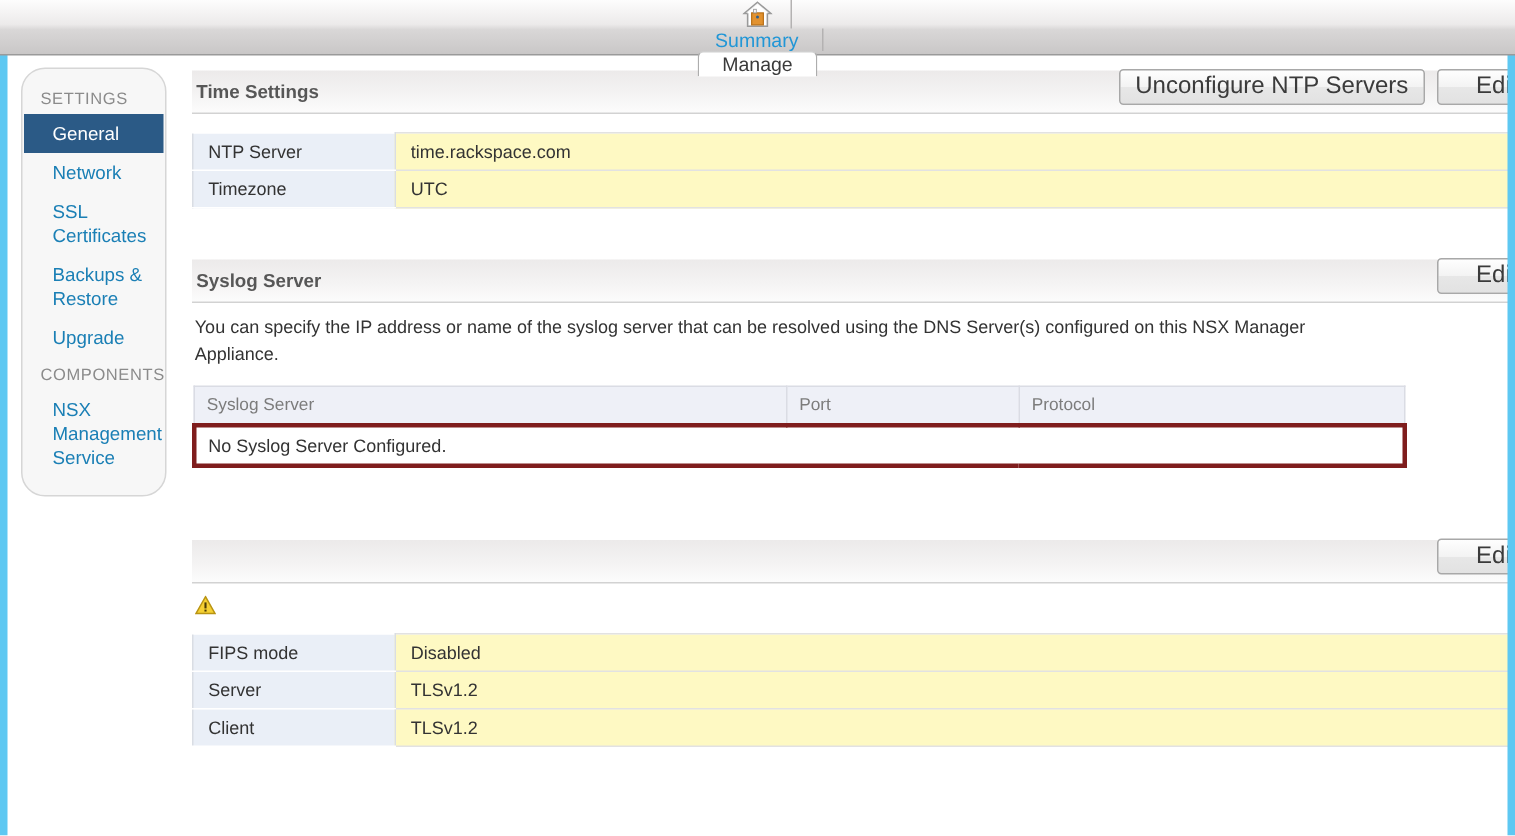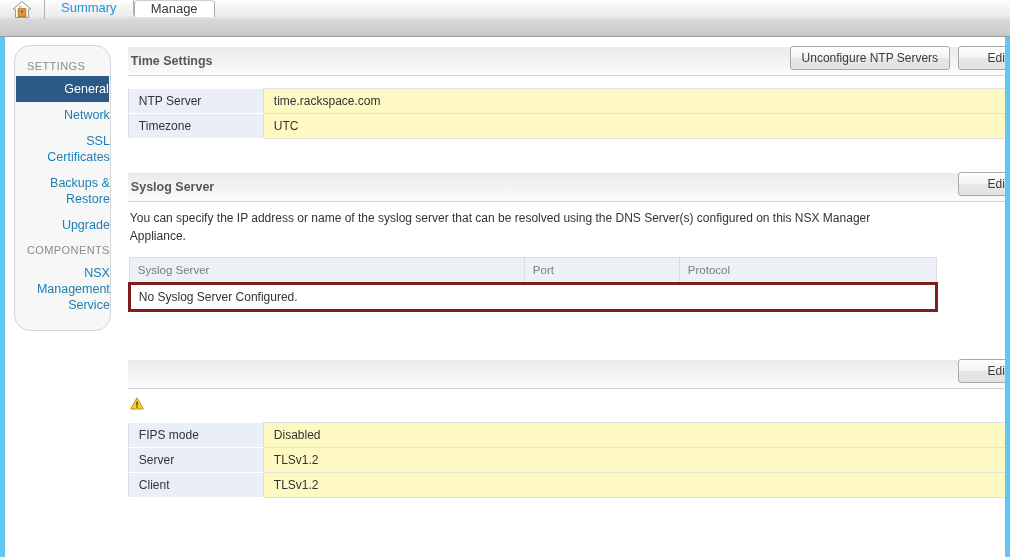--- a/index.html
+++ b/index.html
@@ -29,23 +29,24 @@
   .edge-strip.left  { left: 0; }
   .edge-strip.right { right: 0; }
 
   
   .tabbar {
     position: relative;
     height: 37px;
     background: linear-gradient(to bottom, #fdfdfd 0%, #eceaea 45%, #d9d7d7 55%, #c9c7c7 100%);
     border-bottom: 1px solid #9a9a9a;
     display: flex;
-    align-items: flex-start;
+    align-items: center;
     z-index: 6;
     box-sizing: border-box;
+    flex-direction: column;
   }
   .home-cell {
     width: 45px;
     display: flex;
     align-items: center;
     justify-content: center;
     border-right: 1px solid #b4b2b2;
     box-sizing: border-box;
   }
   .home-icon { display: block; }
@@ -101,21 +102,20 @@
     font-family: "Liberation Sans", sans-serif;
   }
   .side-item {
     display: block;
     padding: 5px 0 5px 20px;
     font-size: 12.5px;
     color: #1a7fb5;
     cursor: pointer;
     white-space: normal;
     line-height: 16px;
-    text-align: right;
   }
   .side-item.selected {
     background: #2b5a86;
     color: #ffffff;
     margin: 0 1px;
     padding-left: 19px;
   }
 
   
   .content {
@@ -144,21 +144,21 @@
   }
   .header-buttons {
     position: absolute;
     right: 0;
     top: -1px;
     display: flex;
     gap: 8px;
   }
   .btn {
     font-family: "Liberation Sans", sans-serif;
-    font-size: 12px;
+    font-size: 16px;
     color: #3b3b3b;
     background: linear-gradient(to bottom, #fefefe 0%, #f3f3f3 50%, #e7e7e7 51%, #e2e2e2 100%);
     border: 1px solid #a8a8a8;
     border-radius: 3px;
     padding: 4px 10px;
     min-height: 22px;
     cursor: pointer;
     box-sizing: border-box;
     line-height: 14px;
   }

